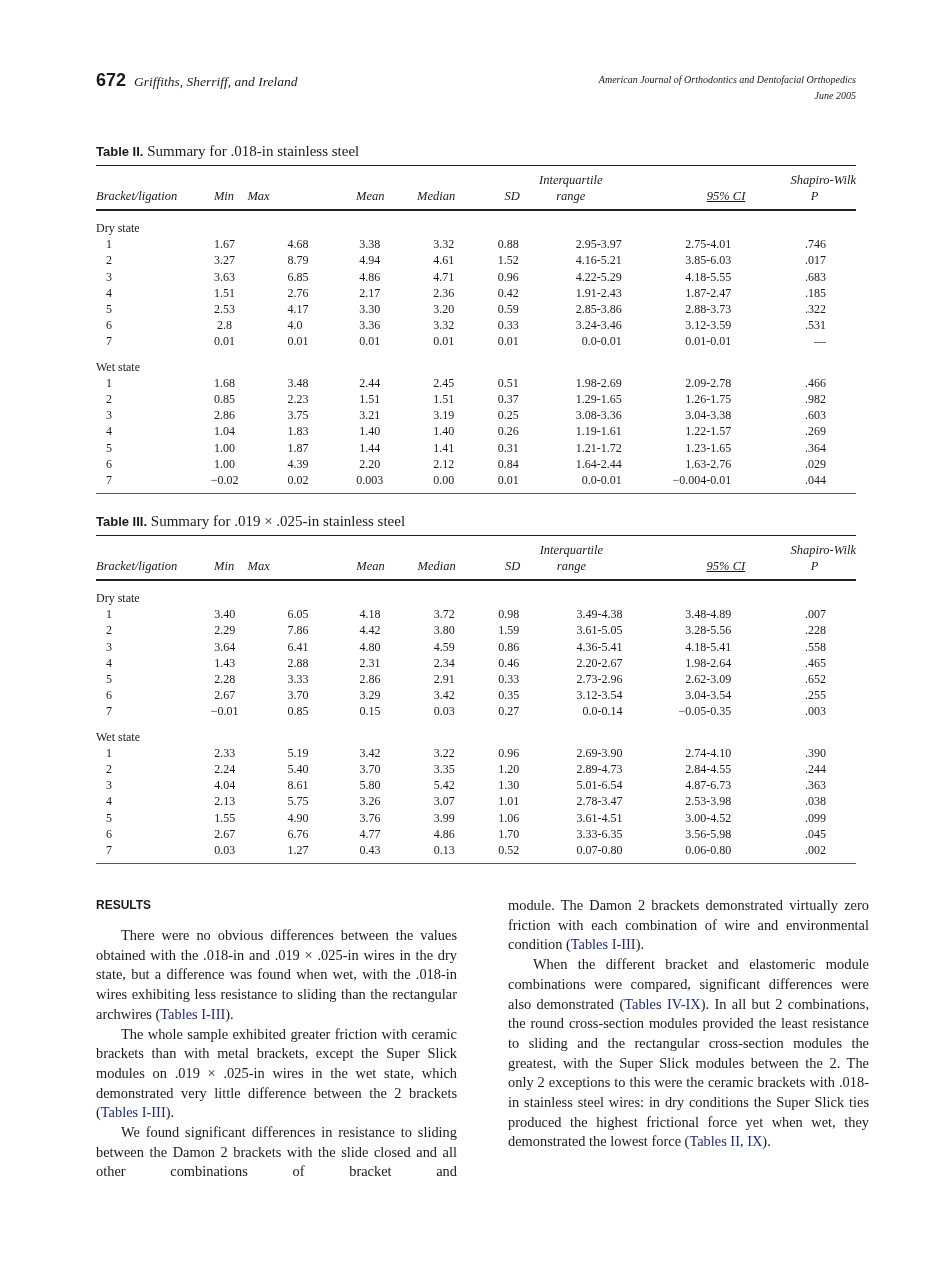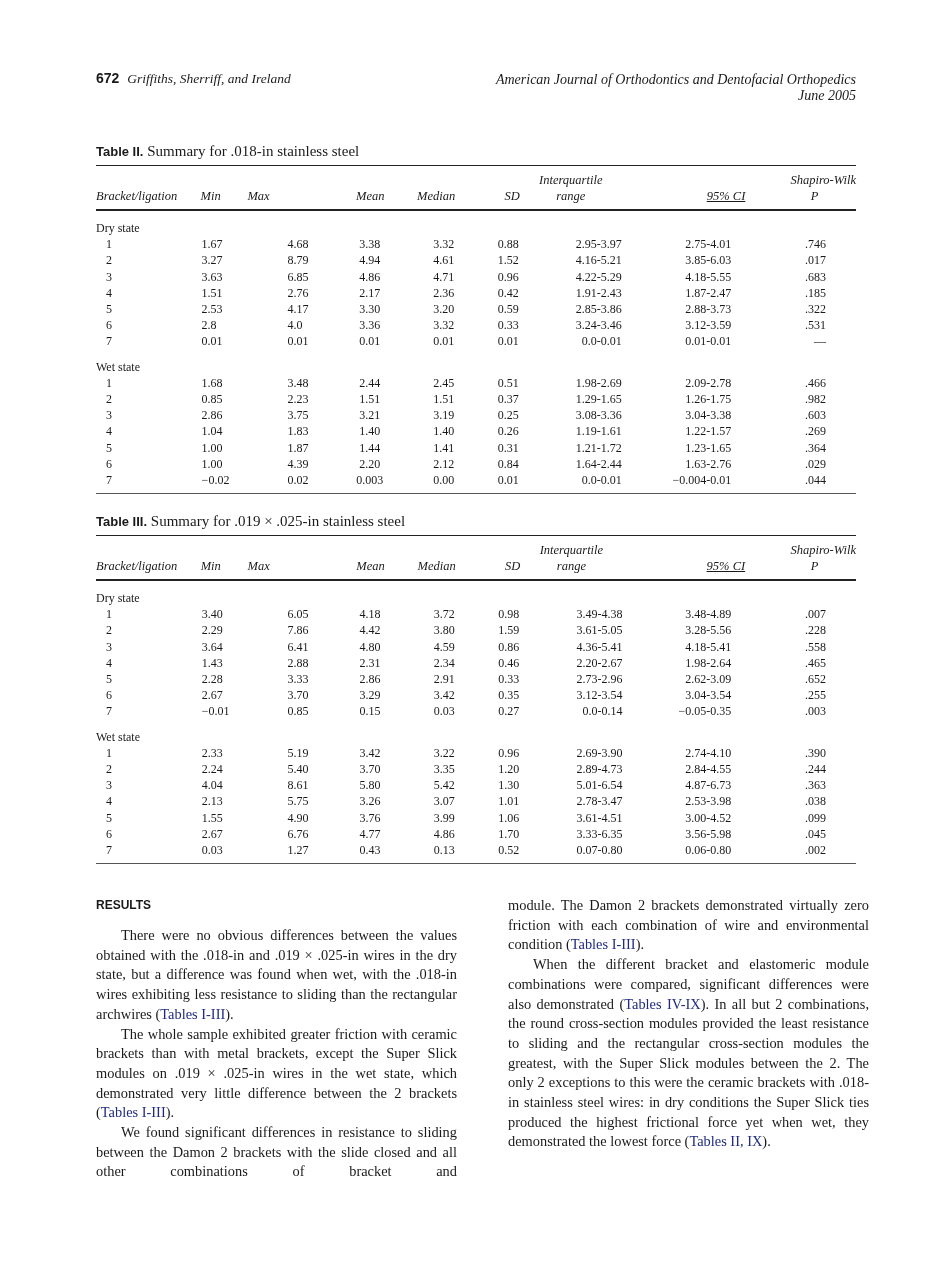--- a/index.html
+++ b/index.html
@@ -34,29 +34,29 @@
       left: 0;
       top: 0;
       font-size: 13.5px;
       font-style: italic;
       white-space: nowrap;
     }
     .rh-left .page-number {
       font-family: "Liberation Sans", "DejaVu Sans", sans-serif;
       font-style: normal;
       font-weight: bold;
-      font-size: 14px;
+      font-size: 18px;
       margin-right: 8px;
     }
     .rh-right {
       position: absolute;
       right: 0;
       top: 2px;
       text-align: right;
-      font-size: 14px;
+      font-size: 10px;
       font-style: italic;
       line-height: 16px;
     }
 
     
     .table-block {
       position: absolute;
       left: 0;
       width: 760px;
     }
@@ -82,21 +82,21 @@
       vertical-align: bottom;
       line-height: 16px;
       padding: 6px 0 5px 0;
       border-top: 1px solid #222;
       border-bottom: 2px solid #222;
       white-space: nowrap;
     }
     table.data th.c-bracket { text-align: left; width: 110px; }
     table.data td.c-bracket { text-align: left; padding-left: 10px; }
     table.data td.group-label { text-align: left; padding-left: 0; padding-top: 9px; }
-    table.data th.c-min,  table.data td.c-min  { text-align: left; width: 50px; padding-right: 0; }
+    table.data th.c-min,  table.data td.c-min  { text-align: center; width: 50px; padding-right: 0; }
     table.data th.c-max,  table.data td.c-max  { text-align: left;  width: 62px; padding-left: 40px; }
     table.data th.c-mean, table.data td.c-mean { text-align: center;  width: 60px; padding-left: 0; }
     table.data th.c-median, table.data td.c-median { text-align: right; width: 60px; }
     table.data th.c-sd,   table.data td.c-sd   { text-align: right; width: 72px; }
     table.data th.c-iqr,  table.data td.c-iqr  { text-align: right; width: 110px; }
     table.data th.c-ci,   table.data td.c-ci   { text-align: right; width: 120px; }
     table.data th.c-p,    table.data td.c-p    { text-align: right; width: 90px; }
     table.data th.c-iqr { text-align: center; padding-left: 40px; }
     table.data th.c-ci  { padding-right: 14px; text-decoration: underline; }
     table.data th.c-p   { text-align: right; }

